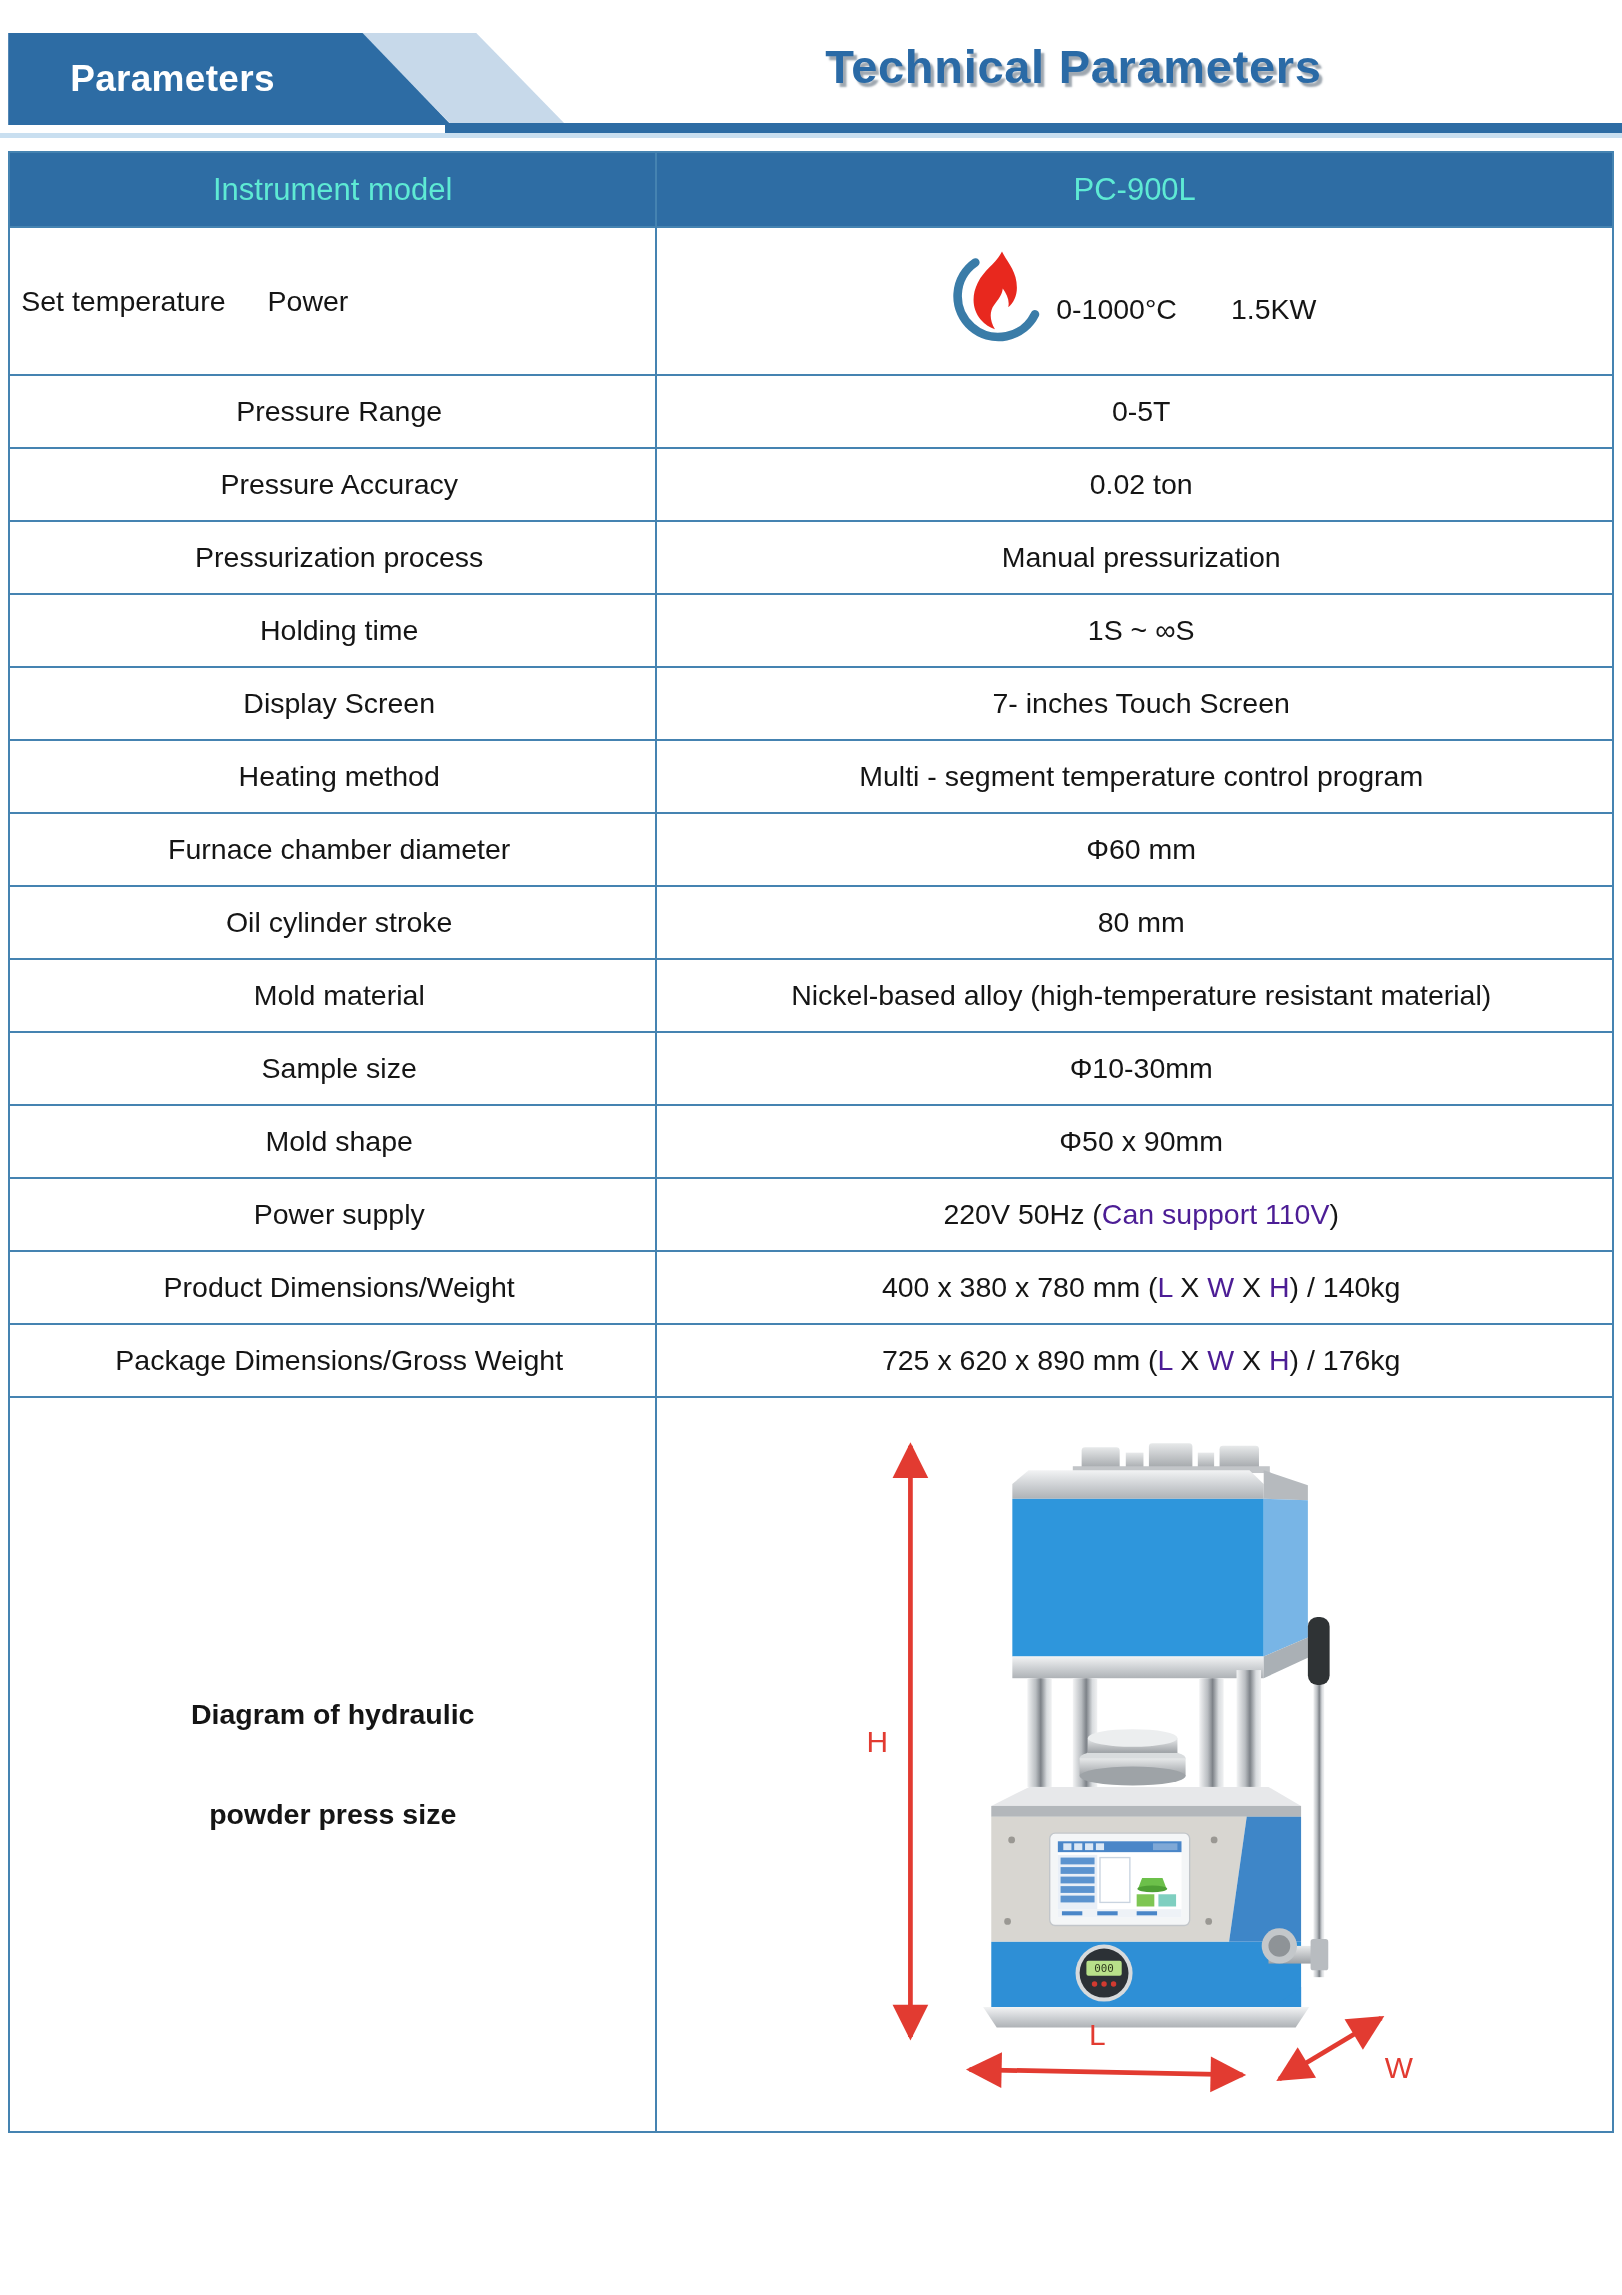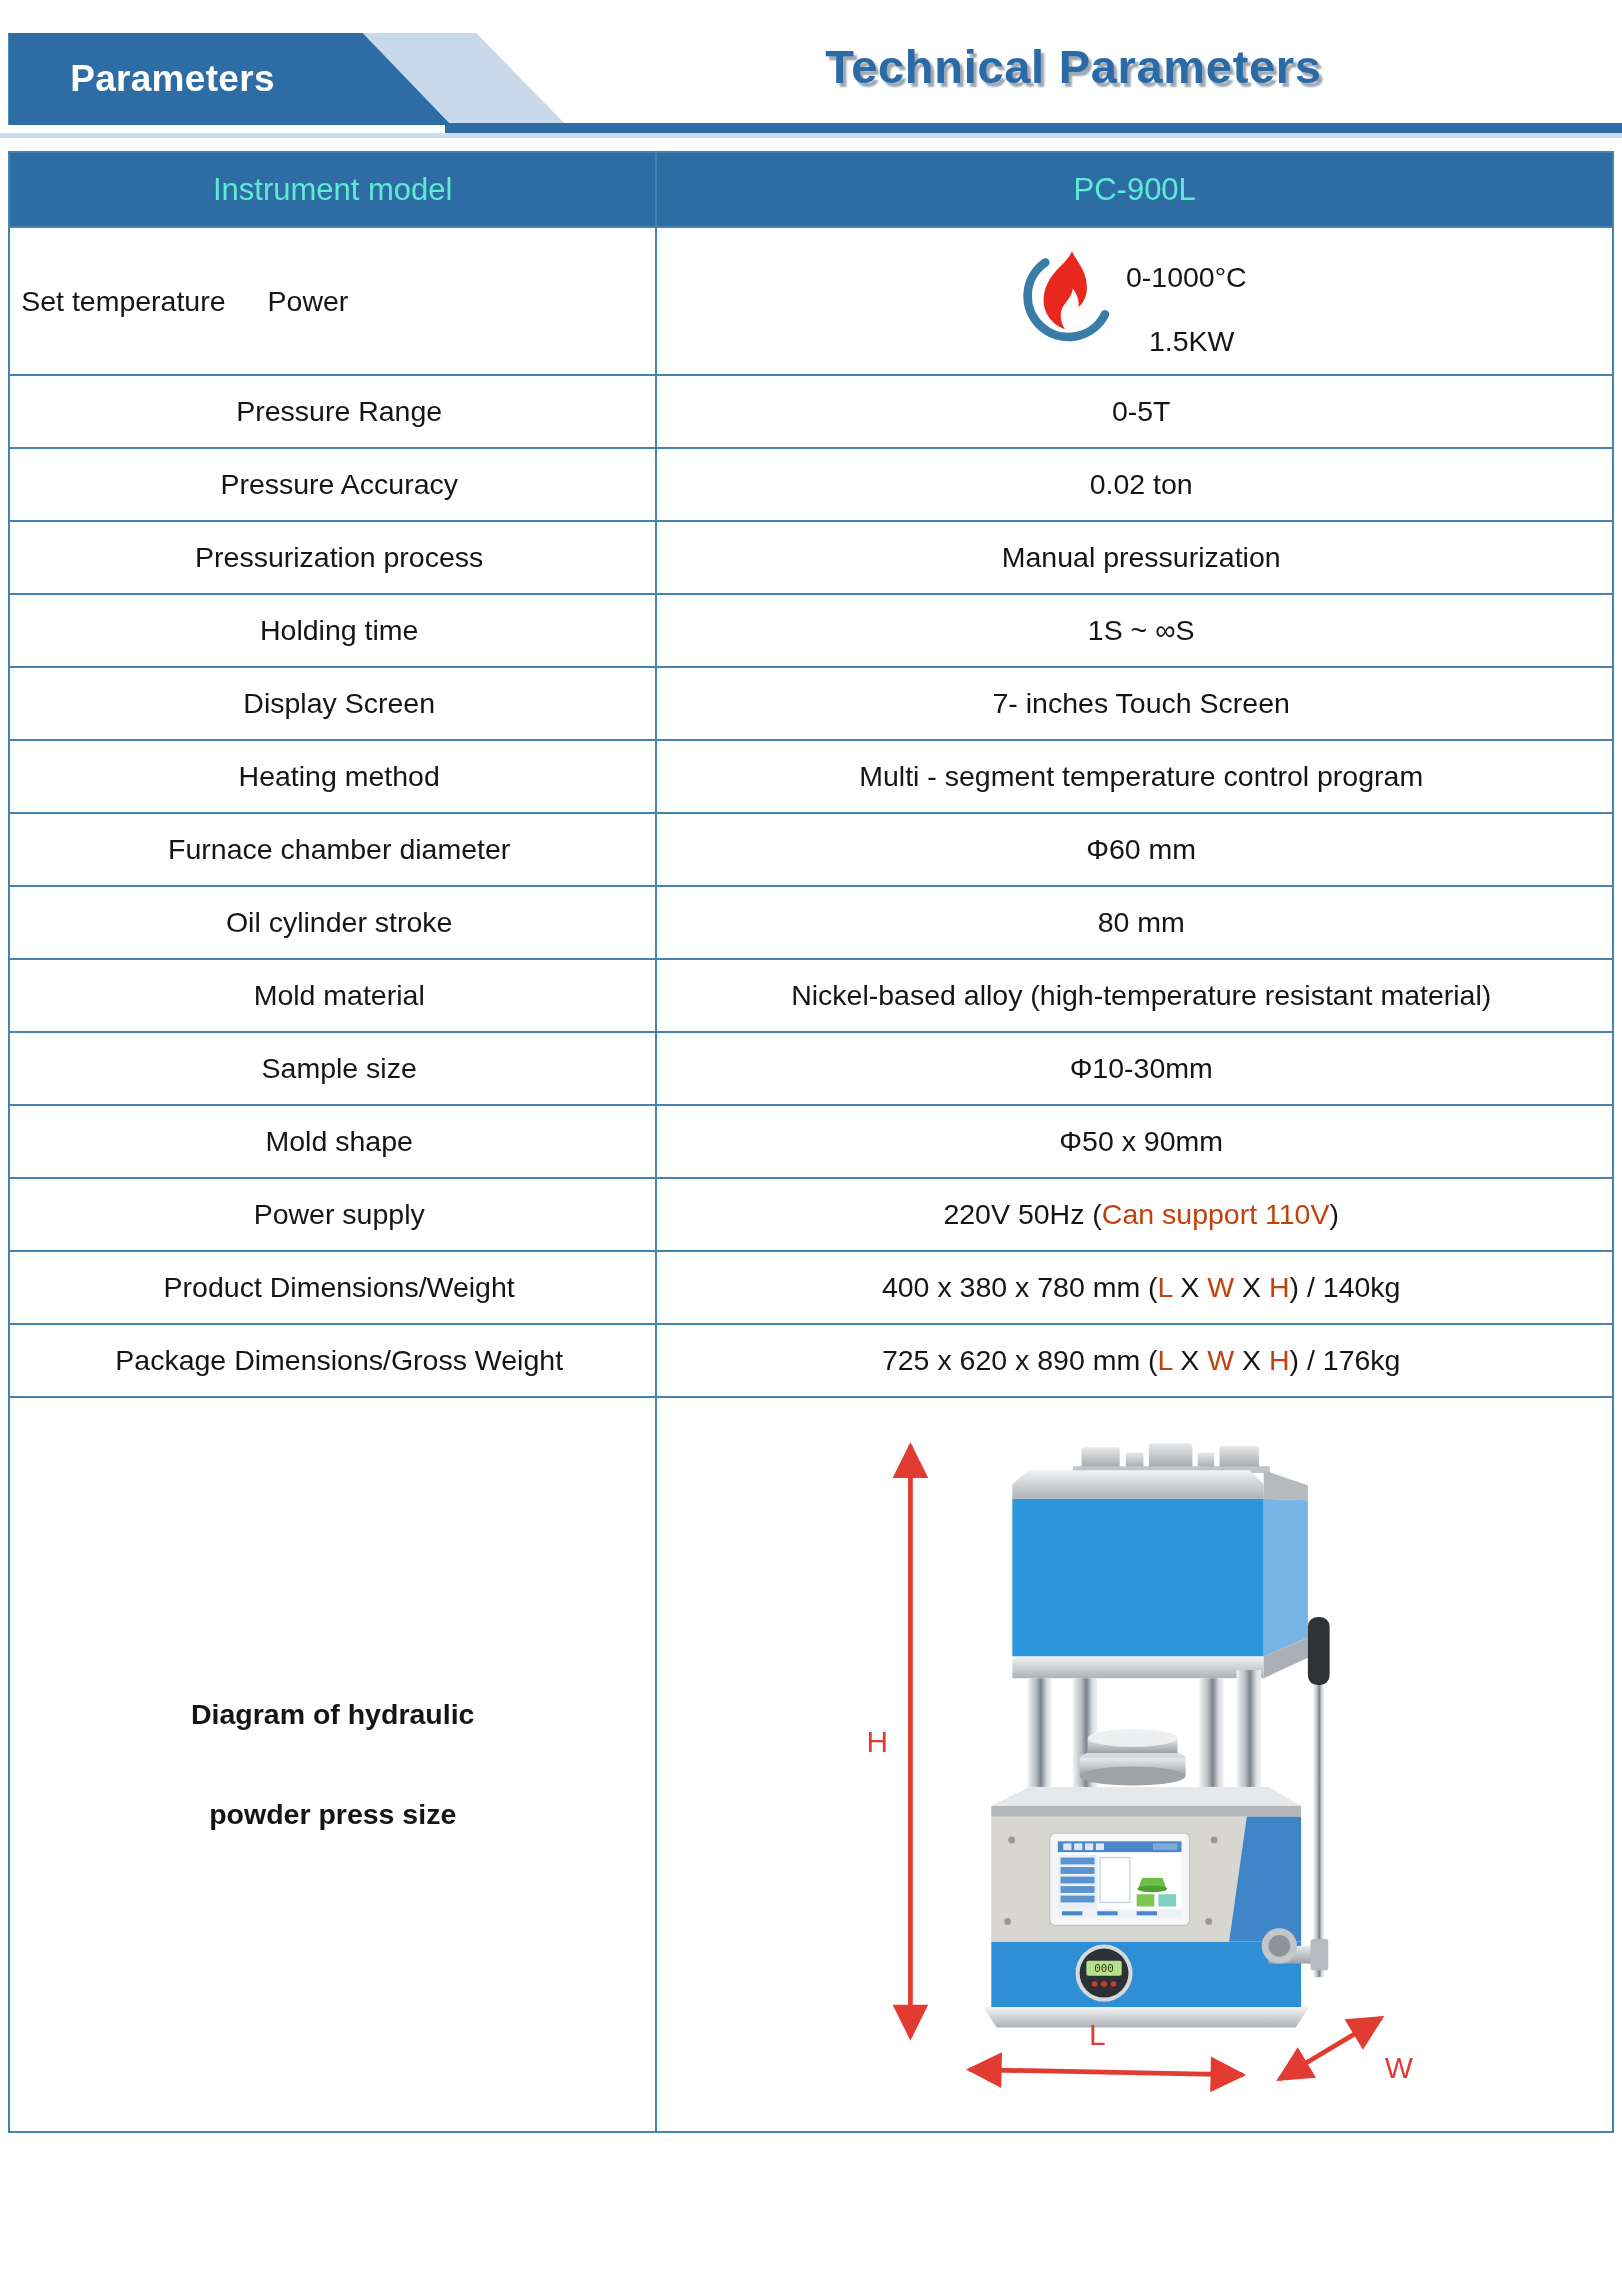--- a/index.html
+++ b/index.html
@@ -36,26 +36,26 @@
     border:2.7px solid #4583B1;text-align:center;vertical-align:middle;
     font-size:28.5px;color:#151515;padding:0 11px;overflow:hidden;
   }
   td.c1{width:623px;}
   tr.head td{
     background:#2E6DA4;color:#5eead4;height:73px;font-size:31px;
   }
   tr.r-temp td{height:146px;}
   tr.std td{height:71px;padding-left:24px;}
   tr.r-diagram td{height:733px;}
-  .red{color:#c2410c;}
+  .red{color:#4c1d95;}
   .two-line{display:flex;flex-direction:row;gap:42px;align-items:center;}
   .pkg-label{font-size:25px;}
   
   .temp-val{display:flex;align-items:center;justify-content:center;gap:16.3px;}
-  .temp-lines{display:flex;flex-direction:column;gap:31px;align-items:flex-start;margin-top:16px;}
+  .temp-lines{display:flex;flex-direction:row;gap:31px;align-items:flex-start;margin-top:16px;}
   .temp-lines .l2{padding-left:23px;}
   
   .diag-label{display:flex;flex-direction:column;gap:67px;align-items:center;font-weight:bold;}
   .diag-cell{position:relative;padding:0 !important;}
   .diag-cell svg{display:block;}
 </style>
 </head>
 <body>
 
 <div class="page">

